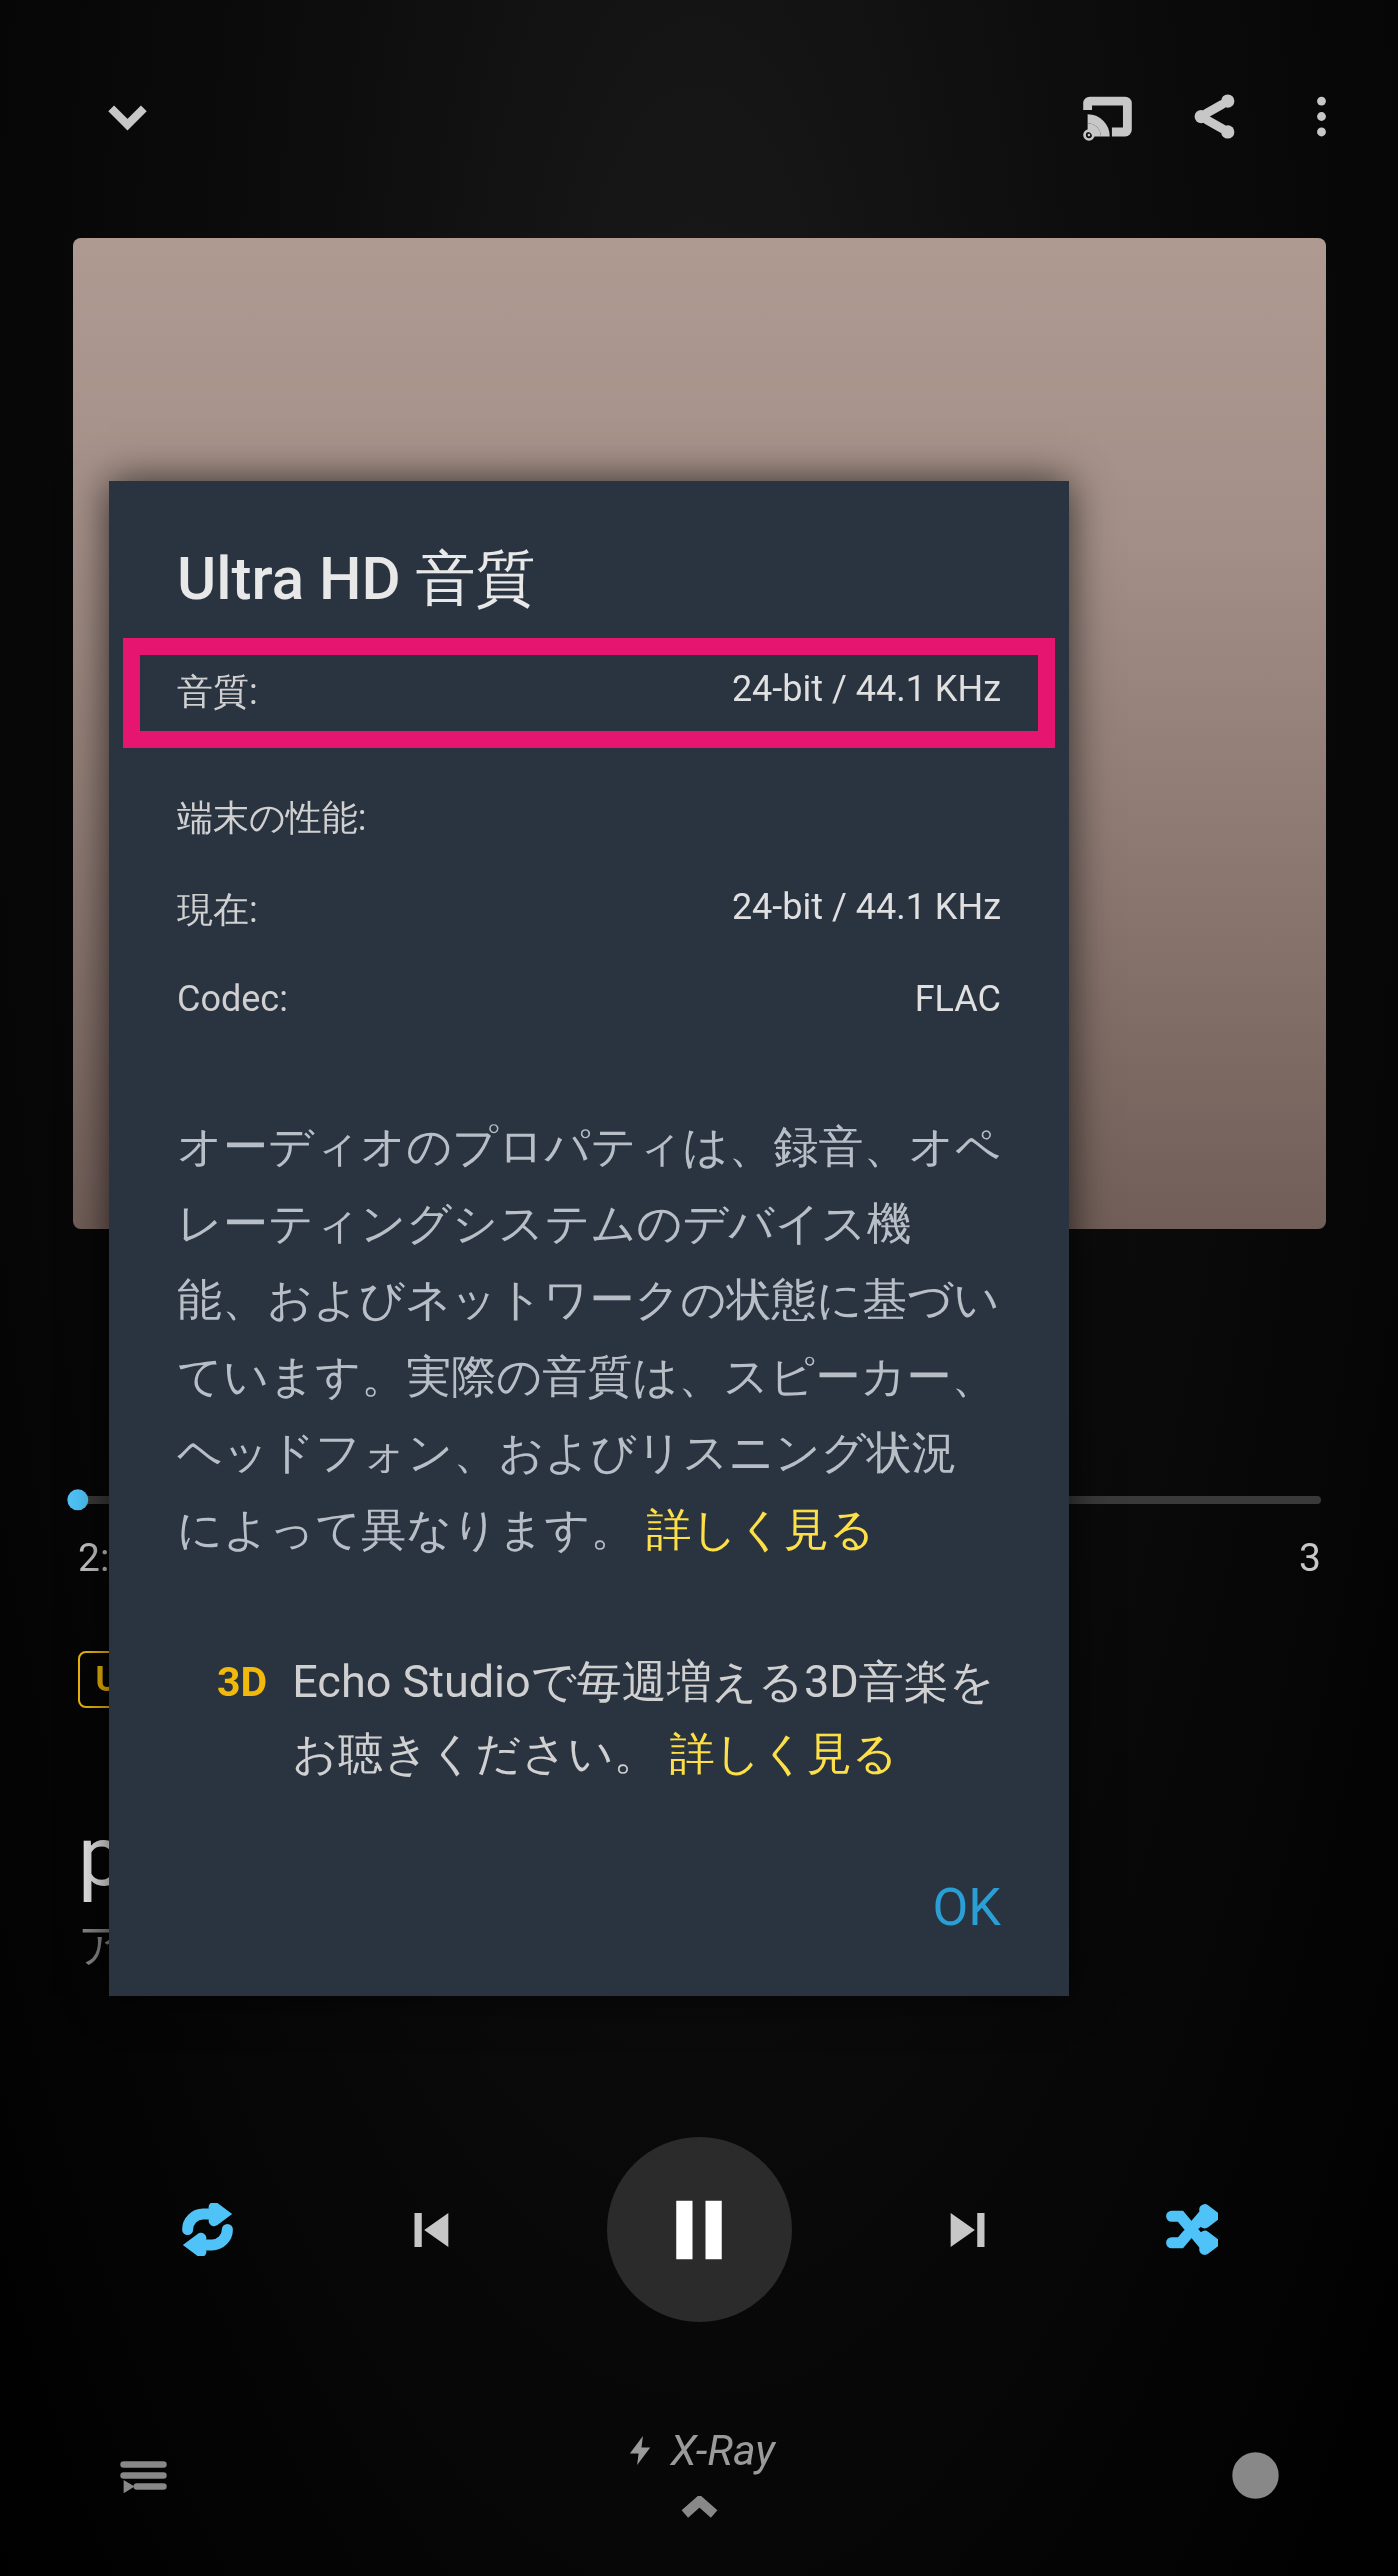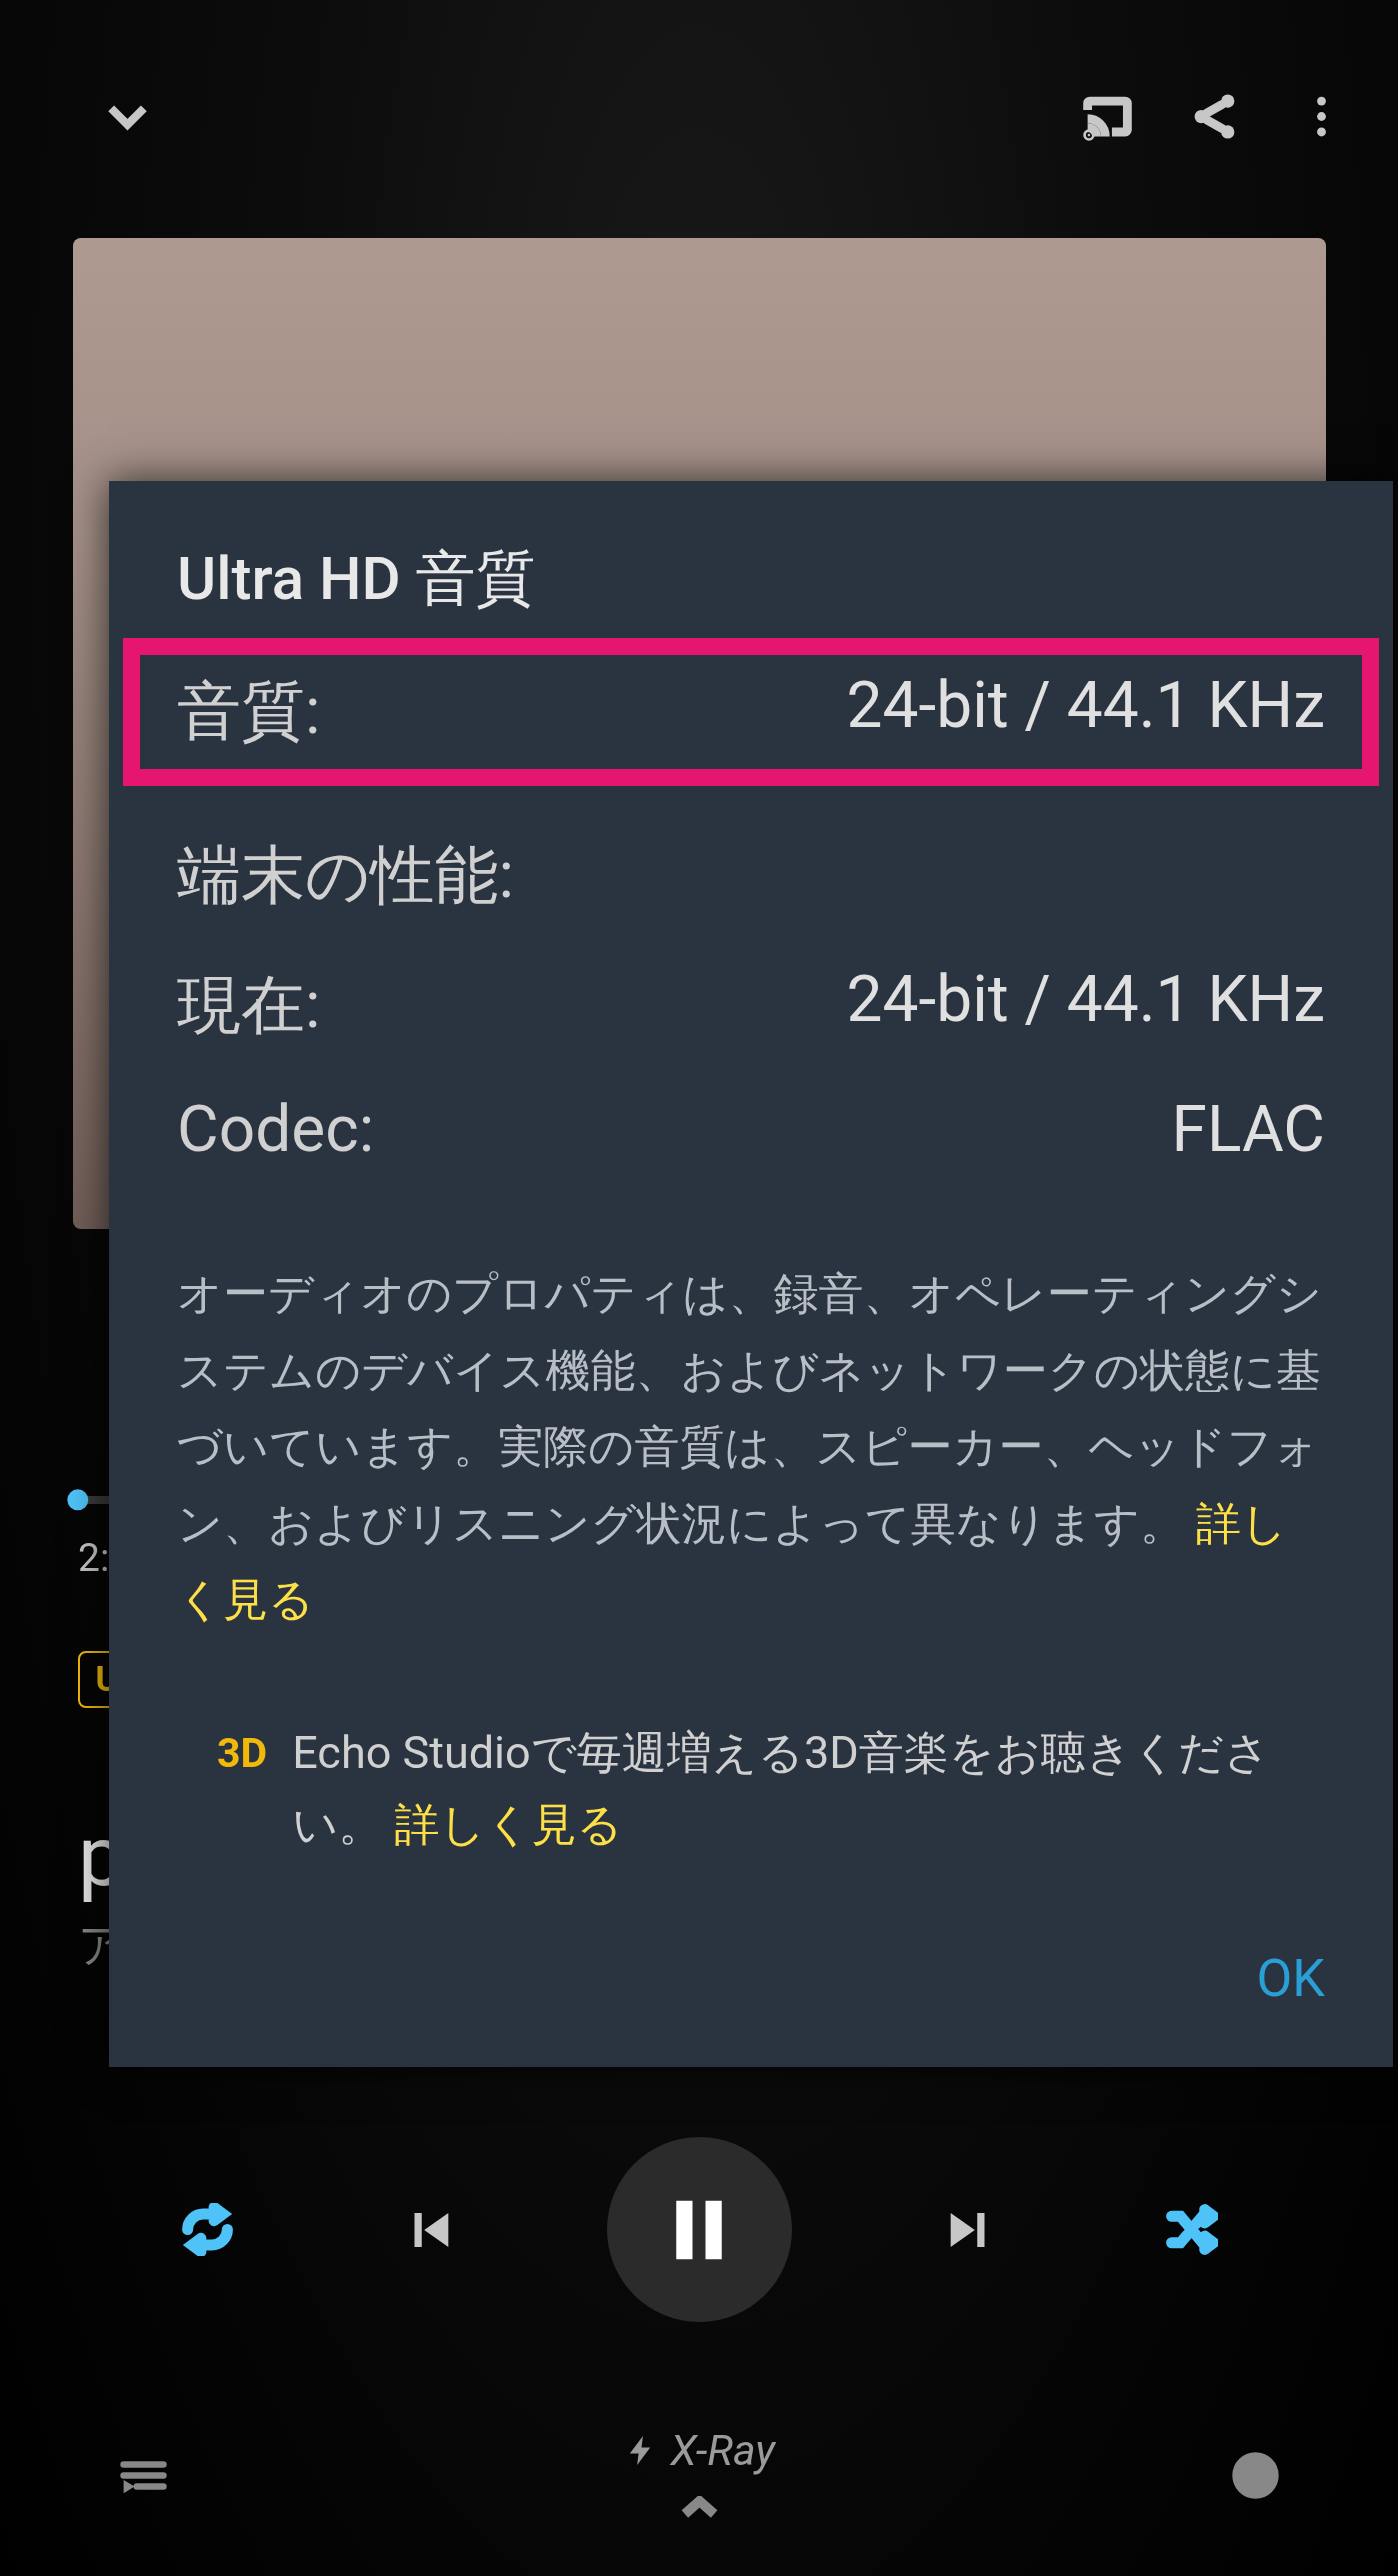--- a/index.html
+++ b/index.html
@@ -118,37 +118,37 @@
     .bottom .xray-row { display:flex; align-items:center; gap:11.7px;}
     .bottom svg { width:53px; height:53px; fill:#888; }
     .bottom .xray svg { width:35px; height:35px; fill:#9a9a9a;}
     .bottom .small-chev svg { width:39px; height:23px; stroke:#888; fill:none; stroke-width:6;}
 
     
     .dialog {
       position:absolute;
       top:481px;
       left:109px;
-      width:1284px;
+      width:960px;
       background:#2a3340;
       padding:58px 0 58px;
       box-shadow:0 0 39px rgba(0,0,0,0.7);
     }
     .dialog-inner { padding:0 68px; }
     .dlg-title {
       color:#e8e8e8; font-size:60px; font-weight:500; margin-bottom:17.5px;
     }
     .hlrow {
       border:17.5px solid #e6156f;
       margin:0 -54px 25px;
       padding:13.6px 37px;
     }
     .row {
       display:flex; justify-content:space-between;
-      color:#d0d0d0; font-size:64px;
+      color:#d0d0d0; font-size:36px;
       padding:21.4px 0;
       text-align:center;
     }
     .hlrow .row { padding:0; }
     .row .lbl { color:#d0d0d0; }
     .row .val { color:#e0e0e0; }
 
     .desc {
       color:#b8bec6; font-size:45px;
       line-height:1.7;

